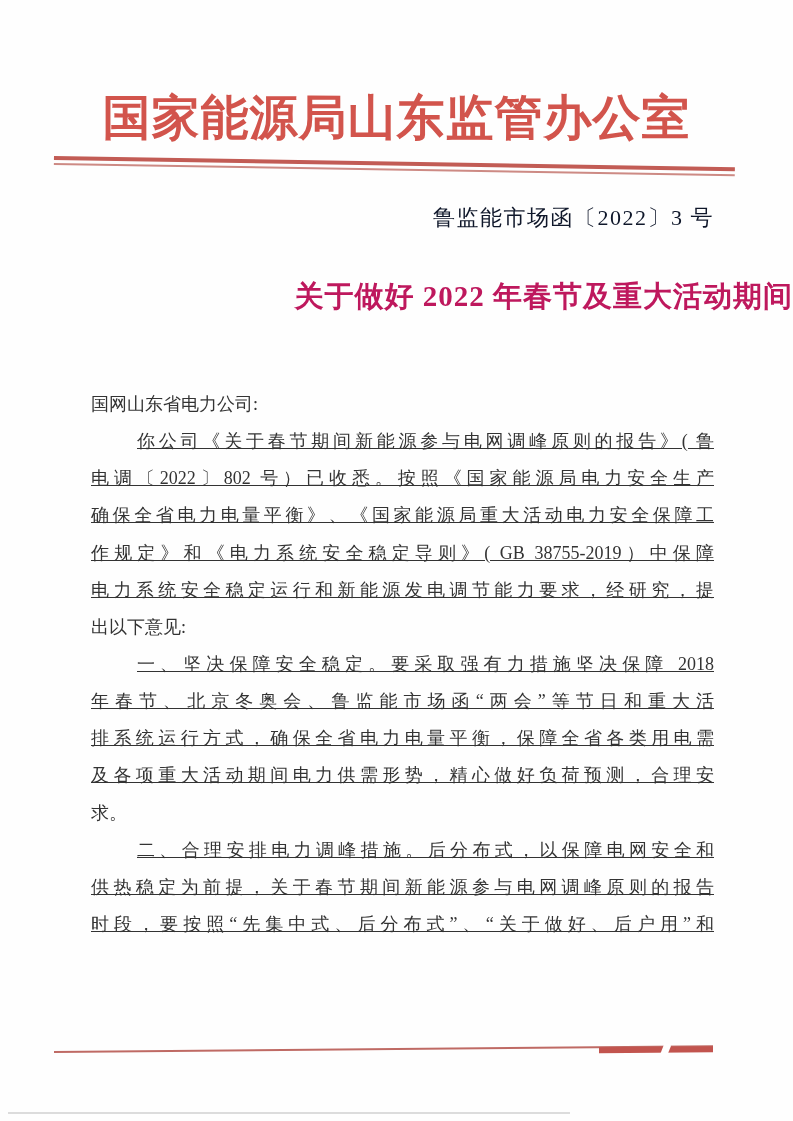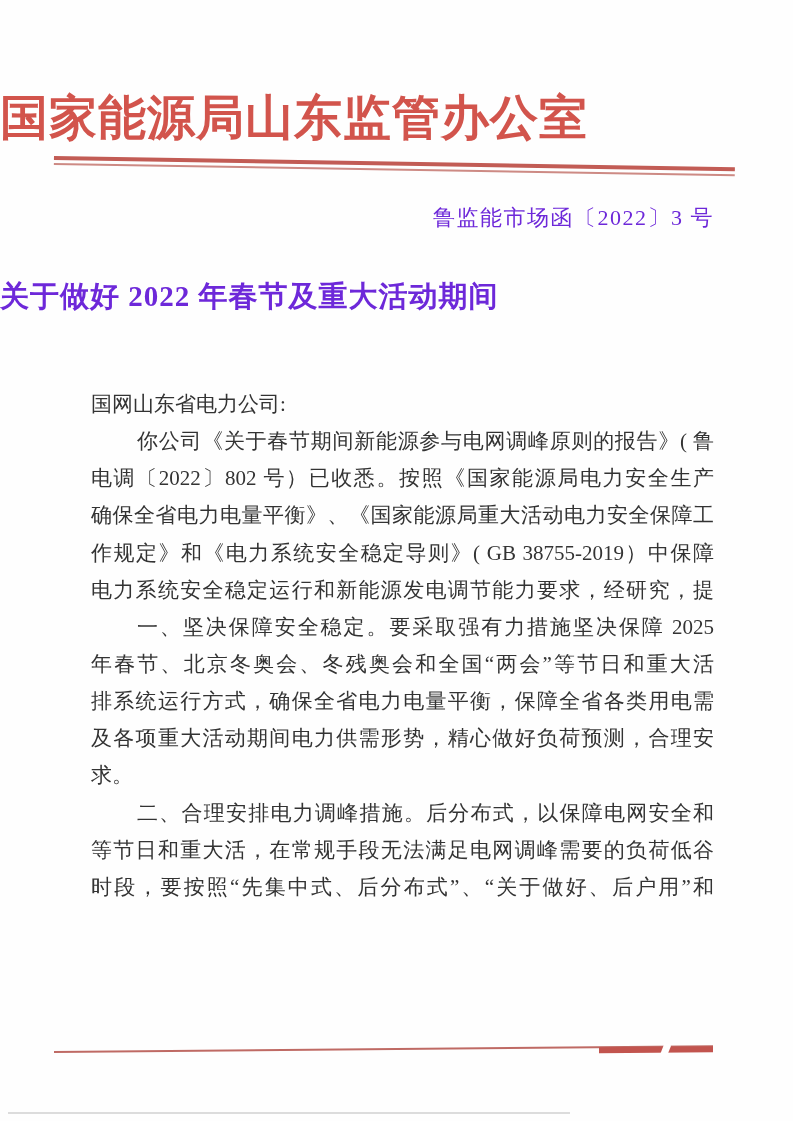--- a/index.html
+++ b/index.html
@@ -16,20 +16,21 @@
     overflow: hidden;
     font-family: "Liberation Serif", "DejaVu Serif", serif;
   }
 
   
   .letterhead {
     position: absolute;
     top: 86px;
     left: 0;
     width: 100%;
+    text-align: center;
     font-size: 48px;
     font-weight: bold;
     letter-spacing: 1px;
     color: #d2544c;
     white-space: nowrap;
   }
 
   
   .head-rule {
     position: absolute;
@@ -49,57 +50,58 @@
     background: #cd8a84;
   }
 
   
   .doc-number {
     position: absolute;
     top: 203px;
     right: 79px;
     font-size: 22px;
     letter-spacing: 1.5px;
-    color: #6d28d9;
+    color: #0f172a;
     white-space: nowrap;
     margin-left: 11px;
   }
 
   
   .title {
     position: absolute;
     top: 276px;
     left: 0;
     width: 100%;
-    text-align: left;
+    text-align: right;
     font-size: 29px;
     font-weight: bold;
     letter-spacing: 1px;
     line-height: 41px;
-    color: #6d28d9;
+    color: #be185d;
   }
 
   
   .body-block {
     position: absolute;
     top: 386px;
     left: 91px;
     width: 623px;
-    font-size: 21px;
+    font-size: 18px;
     color: #333333;
   }
   .bl {
     height: 37.15px;
     line-height: 37.15px;
     white-space: nowrap;
     overflow: visible;
   }
   .bl.j {
     text-align: justify;
     text-align-last: justify;
+    text-decoration: underline;
   }
   .bl.ind {
     text-indent: 46px;
   }
 
   
   .bottom-rule {
     position: absolute;
     top: 1051px;
     left: 54px;
@@ -155,27 +157,28 @@
     <div>关于做好 2022 年春节及重大活动期间</div>
   </div>
 
   <div class="body-block">
     <div class="bl">国网山东省电力公司:</div>
     <div class="bl j ind">你公司《关于春节期间新能源参与电网调峰原则的报告》( 鲁</div>
     <div class="bl j">电调〔2022〕802 号）已收悉。按照《国家能源局电力安全生产</div>
     <div class="bl j">确保全省电力电量平衡》、《国家能源局重大活动电力安全保障工</div>
     <div class="bl j">作规定》和《电力系统安全稳定导则》( GB 38755-2019）中保障</div>
     <div class="bl j">电力系统安全稳定运行和新能源发电调节能力要求，经研究，提</div>
-    <div class="bl j ind">一、坚决保障安全稳定。要采取强有力措施坚决保障 2025</div>
-    <div class="bl j">年春节、北京冬奥会、冬残奥会和全国“两会”等节日和重大活</div>
+    <div class="bl">出以下意见:</div>
+    <div class="bl j ind">一、坚决保障安全稳定。要采取强有力措施坚决保障 2018</div>
+    <div class="bl j">年春节、北京冬奥会、鲁监能市场函“两会”等节日和重大活</div>
     <div class="bl j">排系统运行方式，确保全省电力电量平衡，保障全省各类用电需</div>
     <div class="bl j">及各项重大活动期间电力供需形势，精心做好负荷预测，合理安</div>
     <div class="bl">求。</div>
     <div class="bl j ind">二、合理安排电力调峰措施。后分布式，以保障电网安全和</div>
-    <div class="bl j">等节日和重大活，在常规手段无法满足电网调峰需要的负荷低谷</div>
+    <div class="bl j">供热稳定为前提，关于春节期间新能源参与电网调峰原则的报告</div>
     <div class="bl j">时段，要按照“先集中式、后分布式”、“关于做好、后户用”和</div>
   </div>
 
   <div class="bottom-rule">
     <div class="thick-seg">
       <div class="slash-gap"></div>
     </div>
   </div>
 
   <div class="page-edge"></div>

